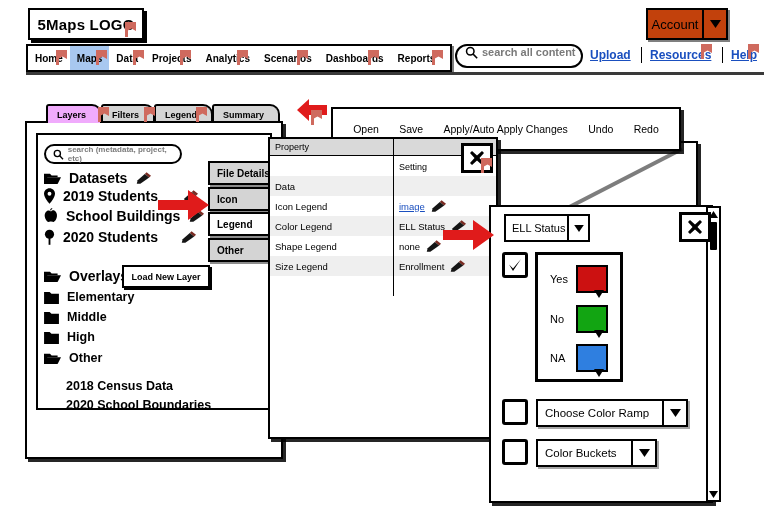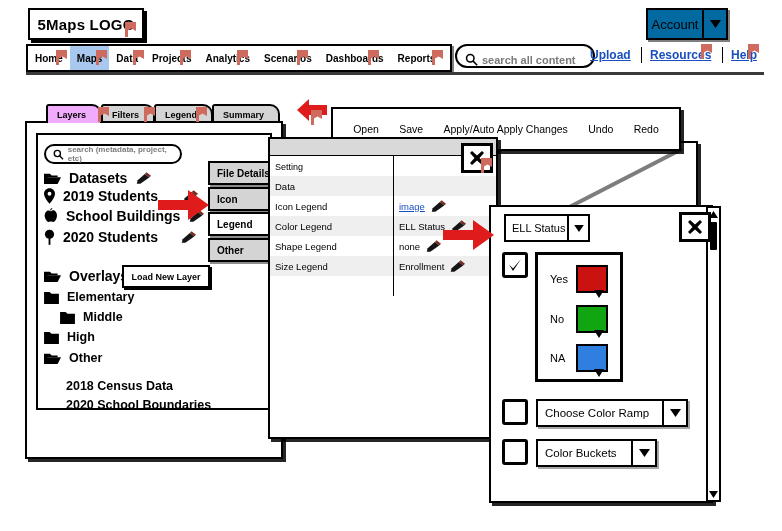--- a/index.html
+++ b/index.html
@@ -21,43 +21,43 @@
     left:28px;top:8px;width:112px;height:28px;
     border:2px solid #000;background:#fff;
     display:flex;align-items:center;justify-content:center;
     font-size:15px;font-weight:700;letter-spacing:.2px;
     box-shadow:3px 3px 0 #000;
   }
 
   
   #account{
     left:646px;top:8px;width:78px;height:28px;
-    border:2px solid #000;background:#0369a1;display:flex;align-items:center;
+    border:2px solid #000;background:#c2410c;display:flex;align-items:center;
     box-shadow:2px 2px 0 rgba(0,0,0,.5);
   }
   #account .lbl{flex:1;text-align:center;font-size:13px;}
   #account .split{width:22px;height:100%;border-left:2px solid #000;display:flex;align-items:center;justify-content:center;}
 
   
   #navbar{
     left:26px;top:44px;width:422px;height:24px;
     border:2px solid #000;background:#fff;display:flex;align-items:stretch;
     box-shadow:2px 2px 0 rgba(0,0,0,.5);
   }
   #navbar .navitem{
     position:relative;display:flex;align-items:center;justify-content:center;
     padding:0 7px;font-size:10px;font-weight:600;white-space:nowrap;
   }
   #navbar .navitem.active{background:#a8c8f0;}
 
   
   #searchall{
-    left:455px;top:44px;width:140px;height:24px;
+    left:455px;top:44px;width:128px;height:24px;
     border:2px solid #000;border-radius:14px;background:#fff;
-    display:flex;align-items:flex-end;gap:4px;padding-left:8px;box-sizing:border-box;
+    display:flex;align-items:flex-start;gap:4px;padding-left:8px;box-sizing:border-box;
   }
   #searchall .ph{font-size:11px;color:#7a7a7a;font-weight:600;}
 
   .toplink{font-size:12px;color:#1a4fbf;text-decoration:underline;font-weight:600;white-space:nowrap;}
   .vbar{width:1px;height:16px;background:#000;}
 
   #hrule{left:26px;top:72px;width:738px;height:3px;background:#3a3a3a;}
 
   
   #tabstrip{left:46px;top:103px;height:20px;display:flex;align-items:flex-end;}
@@ -362,21 +362,21 @@
       <path d="M3 7h17l-4 8H0z" fill="#000"></path>
     </svg>
   <span class="nm">Overlays</span>
 </div>
 <div class="abs layerrow" style="left:44px;top:287px;">
   <svg width="15" height="13" viewBox="0 0 16 14">
       <path d="M0 1h6l2 2h8v11H0z" fill="#000"></path>
     </svg>
   <span class="nm sub">Elementary</span>
 </div>
-<div class="abs layerrow" style="left:60px;top:307px;">
+<div class="abs layerrow" style="left:44px;top:307px;">
   <svg width="15" height="13" viewBox="0 0 16 14">
       <path d="M0 1h6l2 2h8v11H0z" fill="#000"></path>
     </svg>
   <span class="nm sub">Middle</span>
 </div>
 <div class="abs layerrow" style="left:44px;top:327px;">
   <svg width="15" height="13" viewBox="0 0 16 14">
       <path d="M0 1h6l2 2h8v11H0z" fill="#000"></path>
     </svg>
   <span class="nm sub">High</span>
@@ -433,20 +433,21 @@
   </div>
 
 <div class="abs wf-box shadow" id="mapwin">
   <svg width="202" height="74" viewBox="0 0 202 74">
     <line x1="56" y1="74" x2="188" y2="6" stroke="#7d7d7d" stroke-width="4"></line>
   </svg>
 </div>
 
 <div class="abs wf-box shadow" id="proptable">
   <div class="hdr">
+    <div class="c1">Property</div>
     <div class="c2">Setting</div>
   </div>
   <div class="prow">
       <div class="c1"></div>
       <div class="c2"></div>
     </div>
   <div class="prow alt">
       <div class="c1">Data</div>
       <div class="c2"></div>
     </div>

